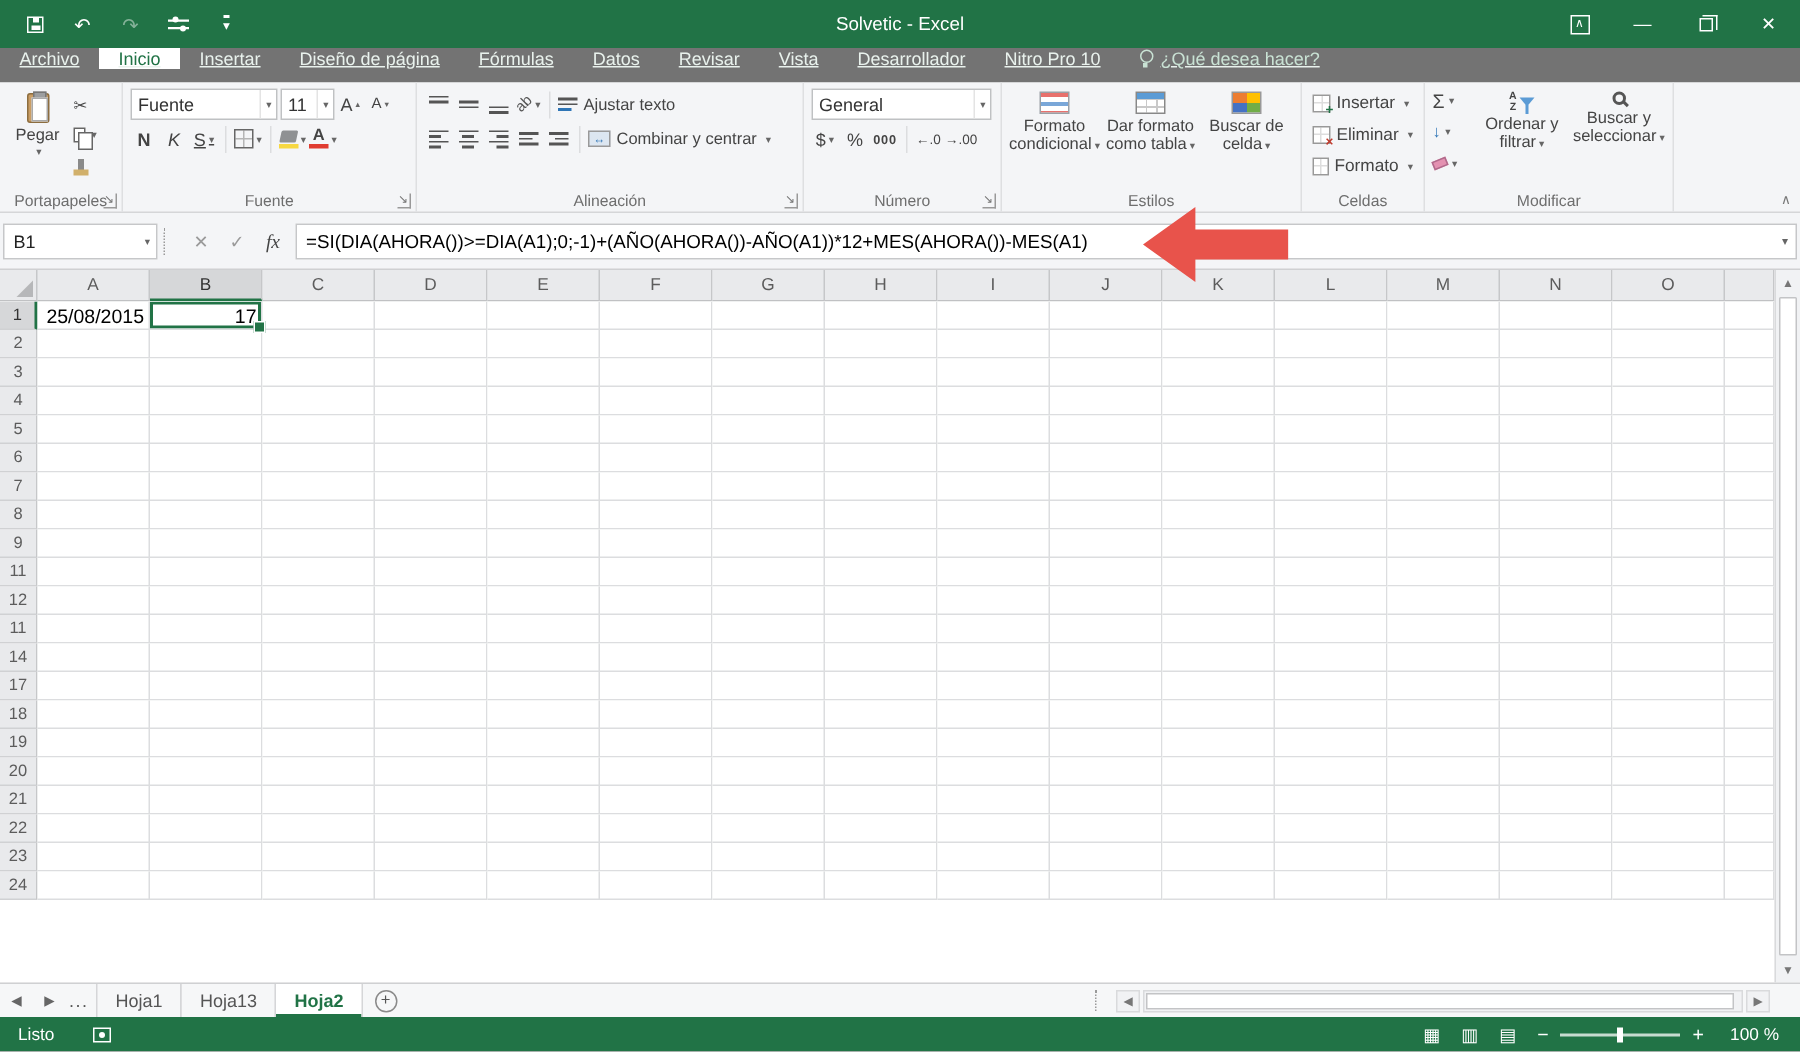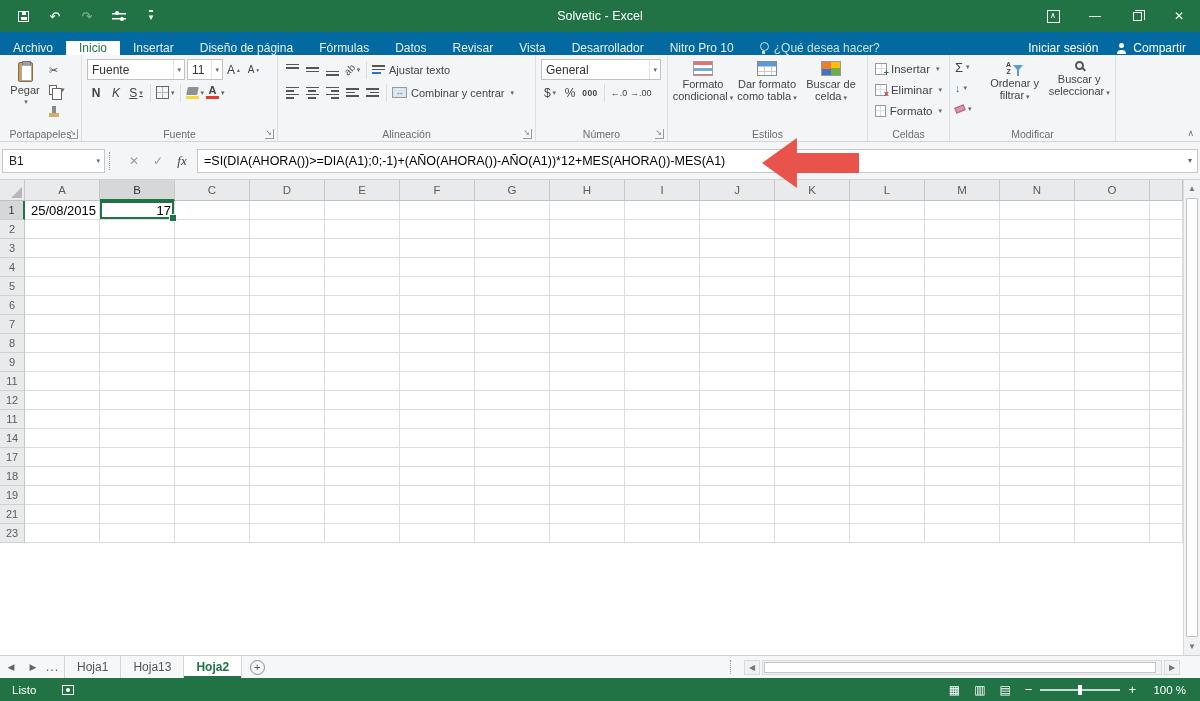--- a/index.html
+++ b/index.html
@@ -23,21 +23,21 @@
   .imax::before{content:"";position:absolute;top:-3px;left:1px;width:9px;height:9px;border-top:1px solid #fff;border-right:1px solid #fff;}
   .islider{width:14px;height:10px;background:
      linear-gradient(#fff,#fff) 0 2px/14px 1.5px no-repeat,
      linear-gradient(#fff,#fff) 0 7px/14px 1.5px no-repeat;position:relative;}
   .islider::before{content:"";position:absolute;left:3px;top:0;width:4px;height:4px;background:#fff;border-radius:50%;}
   .islider::after{content:"";position:absolute;right:2px;bottom:0;width:4px;height:4px;background:#fff;border-radius:50%;}
   .iqatmore{font-size:9px;line-height:9px;text-align:center;}
   .iqatmore b{display:block;height:1.5px;background:#fff;margin-bottom:1px;}
 
   
-  .tabsrow{position:absolute;top:32px;left:0;right:0;height:23px;background:#0369a1;display:flex;align-items:flex-end;font-size:12px;color:#e9f2ed;}
+  .tabsrow{position:absolute;top:32px;left:0;right:0;height:23px;background:#737373;display:flex;align-items:flex-start;font-size:12px;color:#e9f2ed;text-decoration:underline;}
   .rtab{display:flex;align-items:center;padding:0 13px;cursor:default;white-space:nowrap;}
   .rtab.active{background:#fff;color:#217346;}
   .tellme{display:flex;align-items:center;gap:6px;padding:0 12px;color:#c9e2d4;font-size:12px;}
   .ibulb{position:relative;width:9px;height:12px;}
   .ibulb::before{content:"";position:absolute;top:0;left:1px;width:7px;height:7px;border:1px solid #c9e2d4;border-radius:50%;}
   .ibulb::after{content:"";position:absolute;bottom:0;left:3px;width:3px;height:3px;background:#c9e2d4;}
   .tabs-right{margin-left:auto;display:flex;align-items:center;gap:18px;padding-right:14px;color:#fff;}
   .share{display:flex;align-items:center;gap:6px;}
   .iperson{position:relative;width:11px;height:11px;}
   .iperson::before{content:"";position:absolute;top:0;left:3px;width:5px;height:5px;border-radius:50%;background:#fff;}
@@ -234,27 +234,20 @@
         <div class="rtab">Fórmulas</div>
         <div class="rtab">Datos</div>
         <div class="rtab">Revisar</div>
         <div class="rtab">Vista</div>
         <div class="rtab">Desarrollador</div>
         <div class="rtab">Nitro Pro 10</div>
       </div>
     <div class="tellme">
       <span class="ibulb"></span>
       <span>¿Qué desea hacer?</span>
-    </div>
-    <div class="tabs-right">
-      <span>Iniciar sesión</span>
-      <span class="share">
-        <span class="iperson"></span>
-        <span>Compartir</span>
-      </span>
     </div>
   </div>
 
   <div class="ribbon">
 
     <div class="group g-clip">
       <div class="bigbtn paste">
         <span class="iclip"></span>
         <span>Pegar</span>
         <span class="arrow">▾</span>
@@ -863,40 +856,97 @@
         <div class="cell" style="width: 75px;"></div>
         <div class="cell" style="width: 75px;"></div>
         <div class="cell" style="width: 75px;"></div>
         <div class="cell" style="width: 75px;"></div>
         <div class="cell" style="width: 75px;"></div>
         <div class="cell" style="width: 75px;"></div>
         <div class="cell" style="width: 75px;"></div>
         <div class="cell" style="width: 33px;"></div>
       </div>
       <div class="grow">
+        <div class="rowh">20</div>
+        <div class="cell" style="width: 75px;"></div>
+        <div class="cell" style="width: 75px;"></div>
+        <div class="cell" style="width: 75px;"></div>
+        <div class="cell" style="width: 75px;"></div>
+        <div class="cell" style="width: 75px;"></div>
+        <div class="cell" style="width: 75px;"></div>
+        <div class="cell" style="width: 75px;"></div>
+        <div class="cell" style="width: 75px;"></div>
+        <div class="cell" style="width: 75px;"></div>
+        <div class="cell" style="width: 75px;"></div>
+        <div class="cell" style="width: 75px;"></div>
+        <div class="cell" style="width: 75px;"></div>
+        <div class="cell" style="width: 75px;"></div>
+        <div class="cell" style="width: 75px;"></div>
+        <div class="cell" style="width: 75px;"></div>
+        <div class="cell" style="width: 33px;"></div>
+      </div>
+      <div class="grow">
         <div class="rowh">21</div>
         <div class="cell" style="width: 75px;"></div>
         <div class="cell" style="width: 75px;"></div>
         <div class="cell" style="width: 75px;"></div>
         <div class="cell" style="width: 75px;"></div>
         <div class="cell" style="width: 75px;"></div>
         <div class="cell" style="width: 75px;"></div>
         <div class="cell" style="width: 75px;"></div>
         <div class="cell" style="width: 75px;"></div>
         <div class="cell" style="width: 75px;"></div>
         <div class="cell" style="width: 75px;"></div>
         <div class="cell" style="width: 75px;"></div>
         <div class="cell" style="width: 75px;"></div>
         <div class="cell" style="width: 75px;"></div>
         <div class="cell" style="width: 75px;"></div>
         <div class="cell" style="width: 75px;"></div>
         <div class="cell" style="width: 33px;"></div>
       </div>
       <div class="grow">
+        <div class="rowh">22</div>
+        <div class="cell" style="width: 75px;"></div>
+        <div class="cell" style="width: 75px;"></div>
+        <div class="cell" style="width: 75px;"></div>
+        <div class="cell" style="width: 75px;"></div>
+        <div class="cell" style="width: 75px;"></div>
+        <div class="cell" style="width: 75px;"></div>
+        <div class="cell" style="width: 75px;"></div>
+        <div class="cell" style="width: 75px;"></div>
+        <div class="cell" style="width: 75px;"></div>
+        <div class="cell" style="width: 75px;"></div>
+        <div class="cell" style="width: 75px;"></div>
+        <div class="cell" style="width: 75px;"></div>
+        <div class="cell" style="width: 75px;"></div>
+        <div class="cell" style="width: 75px;"></div>
+        <div class="cell" style="width: 75px;"></div>
+        <div class="cell" style="width: 33px;"></div>
+      </div>
+      <div class="grow">
         <div class="rowh">23</div>
+        <div class="cell" style="width: 75px;"></div>
+        <div class="cell" style="width: 75px;"></div>
+        <div class="cell" style="width: 75px;"></div>
+        <div class="cell" style="width: 75px;"></div>
+        <div class="cell" style="width: 75px;"></div>
+        <div class="cell" style="width: 75px;"></div>
+        <div class="cell" style="width: 75px;"></div>
+        <div class="cell" style="width: 75px;"></div>
+        <div class="cell" style="width: 75px;"></div>
+        <div class="cell" style="width: 75px;"></div>
+        <div class="cell" style="width: 75px;"></div>
+        <div class="cell" style="width: 75px;"></div>
+        <div class="cell" style="width: 75px;"></div>
+        <div class="cell" style="width: 75px;"></div>
+        <div class="cell" style="width: 75px;"></div>
+        <div class="cell" style="width: 33px;"></div>
+      </div>
+      <div class="grow">
+        <div class="rowh">24</div>
         <div class="cell" style="width: 75px;"></div>
         <div class="cell" style="width: 75px;"></div>
         <div class="cell" style="width: 75px;"></div>
         <div class="cell" style="width: 75px;"></div>
         <div class="cell" style="width: 75px;"></div>
         <div class="cell" style="width: 75px;"></div>
         <div class="cell" style="width: 75px;"></div>
         <div class="cell" style="width: 75px;"></div>
         <div class="cell" style="width: 75px;"></div>
         <div class="cell" style="width: 75px;"></div>

